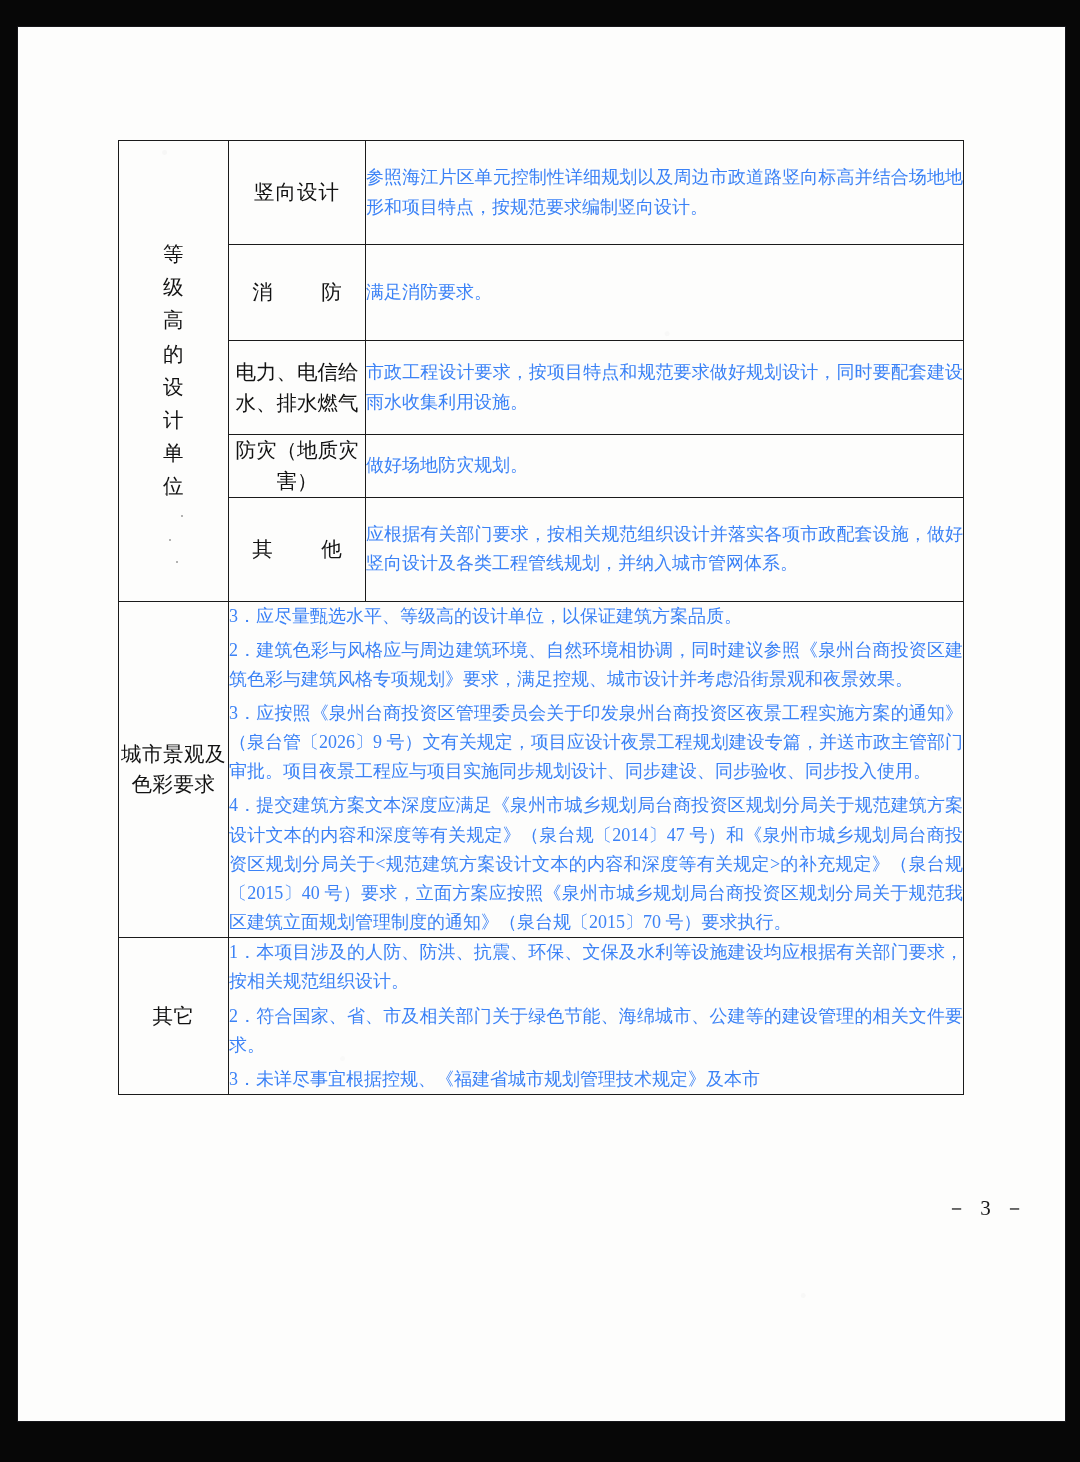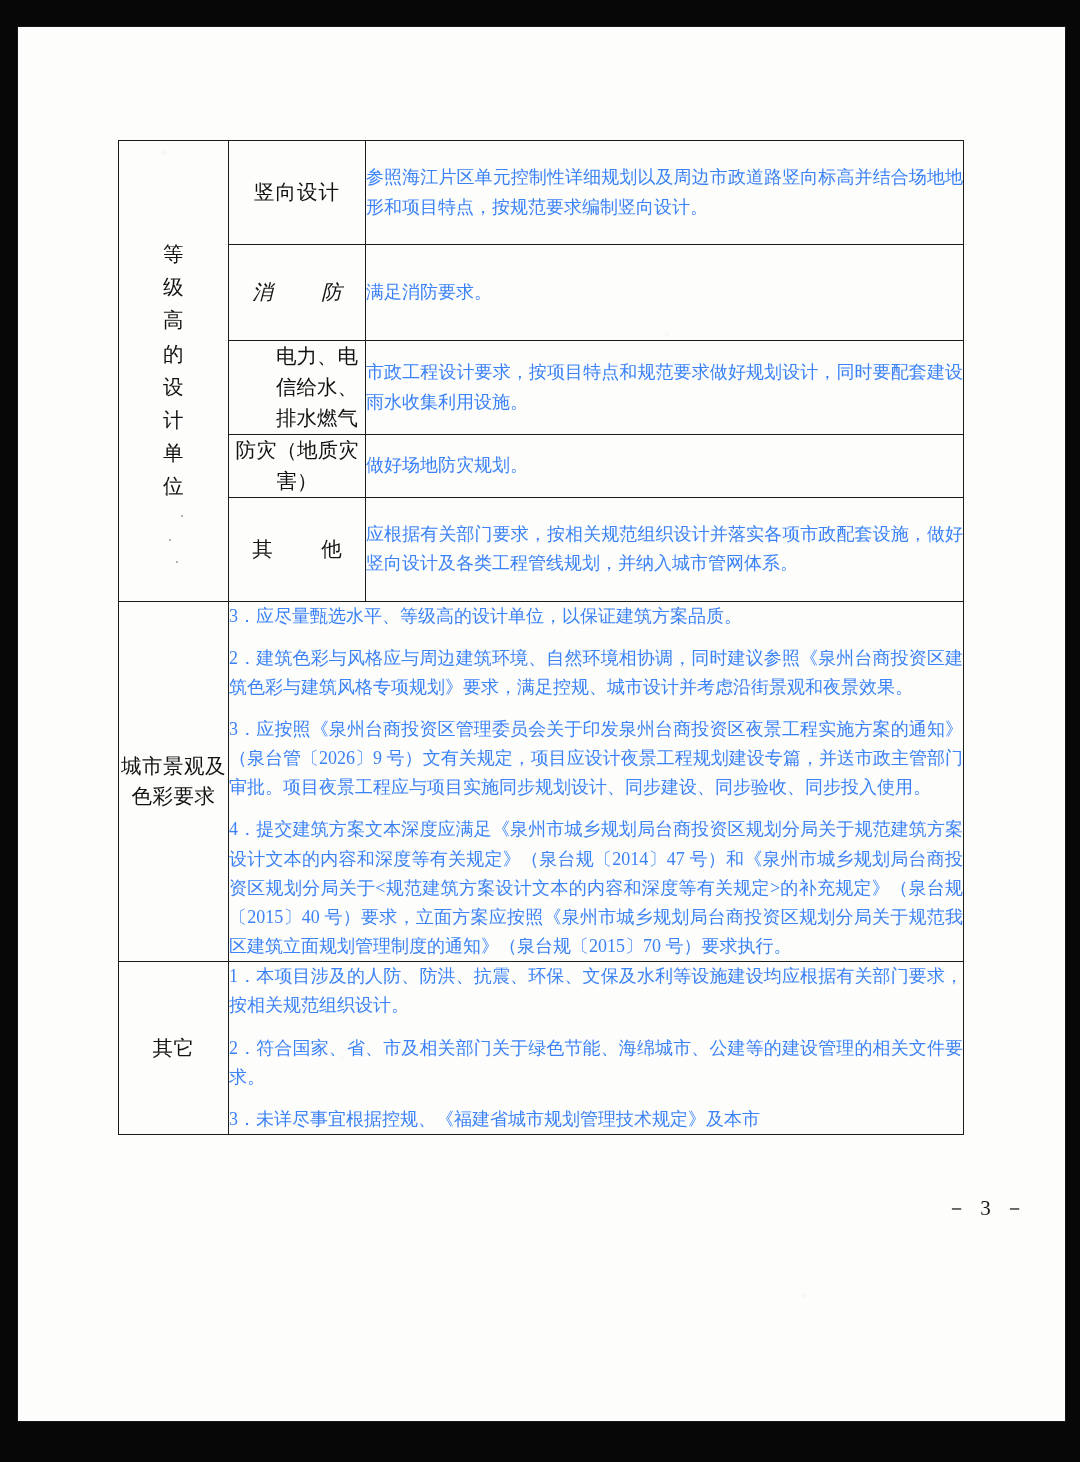--- a/index.html
+++ b/index.html
@@ -91,25 +91,25 @@
   
   .body-cell {
     padding:9px 11px 10px 13px;
     font-size:18px;
     line-height:1.62;
     color:#3b82f6;
     text-align:justify;
     text-justify:inter-ideograph;
   }
   .body-cell p { margin:0; }
-  .body-cell p + p { margin-top:13px; }
+  .body-cell p + p { margin-top:5px; }
 
   
   .r-shu   { height:104px; }
-  .r-fire  { height:96px;font-style:italic;  }
+  .r-fire  { height:96px;  }
   .r-util  { height:94px;  }
   .r-haz   { height:62px;  }
   .r-other { height:104px;font-family:Liberation Serif, serif; }
 
   
   #page-number {
     position:absolute;
     right:36px; top:1167px;
     font-size:21px;
     letter-spacing:4px;
@@ -155,21 +155,21 @@
         </tr>
 
         <tr>
           <td class="sub-label spaced r-fire">消　防</td>
           <td class="body-cell">
             <p>满足消防要求。</p>
           </td>
         </tr>
 
         <tr>
-          <td class="sub-label r-util" style="letter-spacing:0;padding-left:40px;">电力、电信给水、排水燃气</td>
+          <td class="sub-label r-util" style="letter-spacing:0;">电力、电信给水、排水燃气</td>
           <td class="body-cell">
             <p>市政工程设计要求，按项目特点和规范要求做好规划设计，同时要配套建设雨水收集利用设施。</p>
           </td>
         </tr>
 
         <tr>
           <td class="sub-label r-haz" style="letter-spacing:0;">防灾（地质灾害）</td>
           <td class="body-cell">
             <p>做好场地防灾规划。</p>
           </td>

